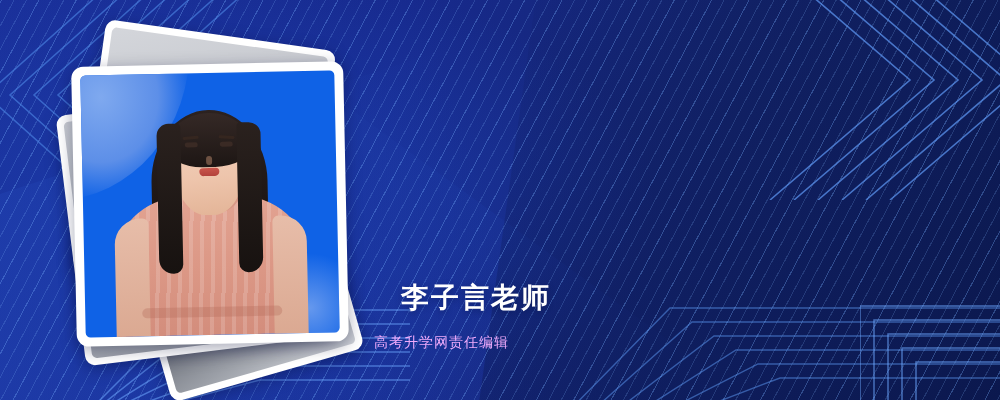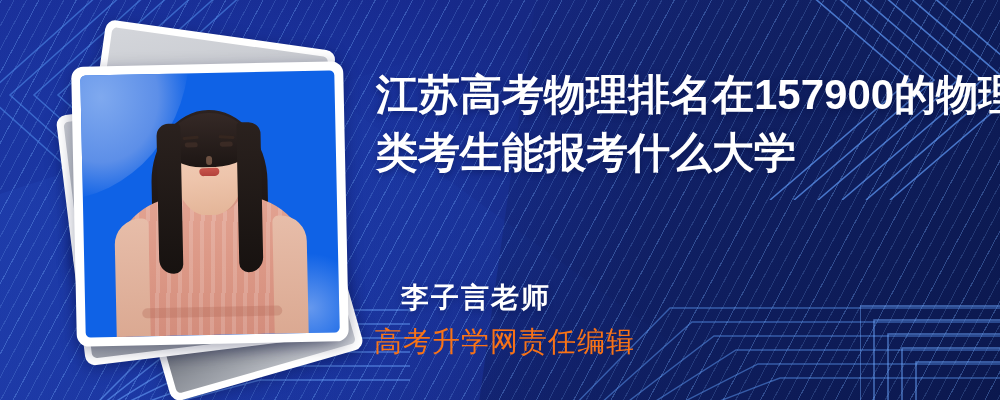--- a/index.html
+++ b/index.html
@@ -334,22 +334,22 @@
   .author-name {
     color: #ffffff;
     font-size: 28px;
     font-weight: bold;
     line-height: 38px;
     letter-spacing: 2px;
     text-shadow: 0 2px 6px rgba(5,14,60,.4);
     margin: 9px;
   }
   .author-role {
-    color: #f97316;
-    font-size: 28px;
+    color: #f0abfc;
+    font-size: 14px;
     font-weight: normal;
     line-height: 32px;
     letter-spacing: 1px;
     margin: 12px;
     margin-left: -18px;
     margin-top: 4px;
   }
 </style>
 </head>
 <body>
@@ -459,23 +459,19 @@
           <div class="p-brow r"></div>
           <div class="p-eye l"></div>
           <div class="p-eye r"></div>
           <div class="p-nose"></div>
           <div class="p-lip"></div>
         </div>
       </div>
     </div>
   </div>
 
-  <div class="text-block">
-    <div class="title">江苏高考物理排名在157900的物理</div>
-    <div class="title">类考生能报考什么大学</div>
-  </div>
 
   <div class="byline">
     <div class="author-name">李子言老师</div>
     <div class="author-role">高考升学网责任编辑</div>
   </div>
 
 </div>
 
 </body></html>

